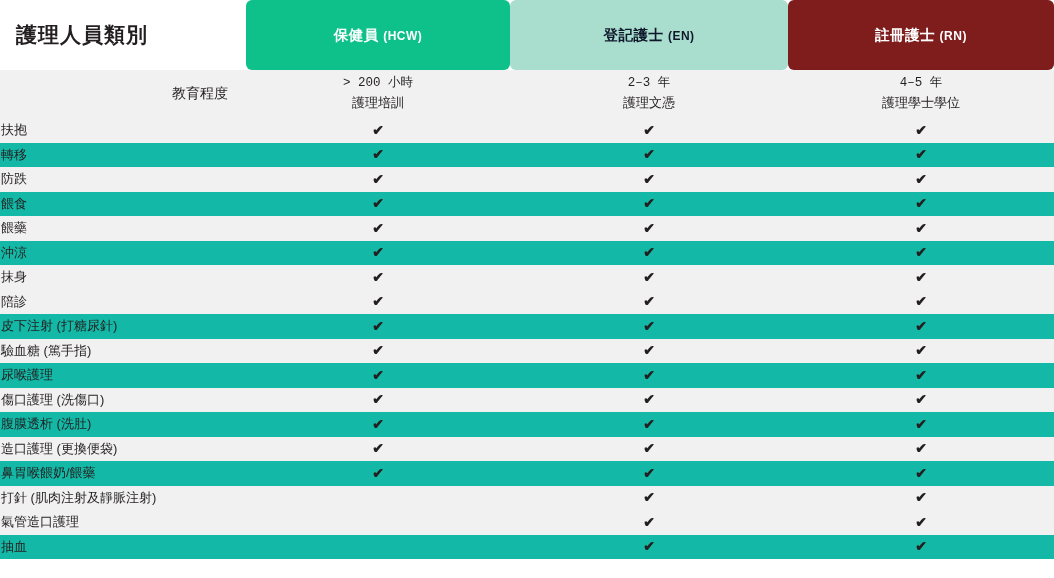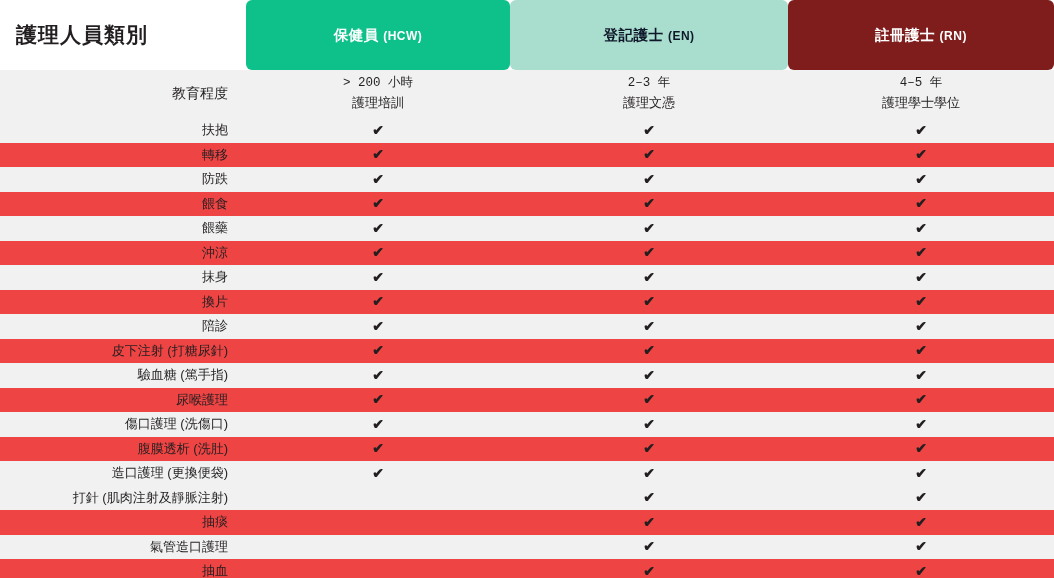--- a/index.html
+++ b/index.html
@@ -82,29 +82,28 @@
   .edu-line1 { display: block; font-size: 12.5px; }
   .edu-line2 { display: block; font-size: 13px; }
 
   
   tr.task-row td {
     height: 22.5px;
     vertical-align: middle;
     font-size: 13px;
   }
   tr.task-row td.label {
-    text-align: right;
     padding-right: 18px;
     white-space: nowrap;
   }
   tr.task-row td.mark {
     text-align: center;
   }
   tr.shade td { background: #f1f1f1; }
-  tr.plain td { background: #ef4444; }
+  tr.plain td { background: #14b8a6; }
   .tick {
     display: inline-block;
     font-size: 14px;
     font-weight: bold;
     line-height: 1;
     color: #231f20;
   }
   .blank { display: inline-block; }
 </style>
 </head>
@@ -184,26 +183,20 @@
           <td class="mark"><span class="tick">✔</span></td>
           <td class="mark"><span class="tick">✔</span></td>
           <td class="mark"><span class="tick">✔</span></td>
         </tr>
         <tr class="task-row shade">
           <td class="label">抹身</td>
           <td class="mark"><span class="tick">✔</span></td>
           <td class="mark"><span class="tick">✔</span></td>
           <td class="mark"><span class="tick">✔</span></td>
         </tr>
-        <tr class="task-row plain">
-          <td class="label">換片</td>
-          <td class="mark"><span class="tick">✔</span></td>
-          <td class="mark"><span class="tick">✔</span></td>
-          <td class="mark"><span class="tick">✔</span></td>
-        </tr>
         <tr class="task-row shade">
           <td class="label">陪診</td>
           <td class="mark"><span class="tick">✔</span></td>
           <td class="mark"><span class="tick">✔</span></td>
           <td class="mark"><span class="tick">✔</span></td>
         </tr>
         <tr class="task-row plain">
           <td class="label">皮下注射 (打糖尿針)</td>
           <td class="mark"><span class="tick">✔</span></td>
           <td class="mark"><span class="tick">✔</span></td>
@@ -232,28 +225,28 @@
           <td class="mark"><span class="tick">✔</span></td>
           <td class="mark"><span class="tick">✔</span></td>
           <td class="mark"><span class="tick">✔</span></td>
         </tr>
         <tr class="task-row shade">
           <td class="label">造口護理 (更換便袋)</td>
           <td class="mark"><span class="tick">✔</span></td>
           <td class="mark"><span class="tick">✔</span></td>
           <td class="mark"><span class="tick">✔</span></td>
         </tr>
+        <tr class="task-row plain">
+          <td class="label">鼻胃喉餵奶/餵藥</td>
+          <td class="mark"><span class="tick">✔</span></td>
+          <td class="mark"><span class="tick">✔</span></td>
+          <td class="mark"><span class="tick">✔</span></td>
+        </tr>
         <tr class="task-row shade">
           <td class="label">打針 (肌肉注射及靜脈注射)</td>
-          <td class="mark"><span class="blank"></span></td>
-          <td class="mark"><span class="tick">✔</span></td>
-          <td class="mark"><span class="tick">✔</span></td>
-        </tr>
-        <tr class="task-row plain">
-          <td class="label">抽痰</td>
           <td class="mark"><span class="blank"></span></td>
           <td class="mark"><span class="tick">✔</span></td>
           <td class="mark"><span class="tick">✔</span></td>
         </tr>
         <tr class="task-row shade">
           <td class="label">氣管造口護理</td>
           <td class="mark"><span class="blank"></span></td>
           <td class="mark"><span class="tick">✔</span></td>
           <td class="mark"><span class="tick">✔</span></td>
         </tr>

